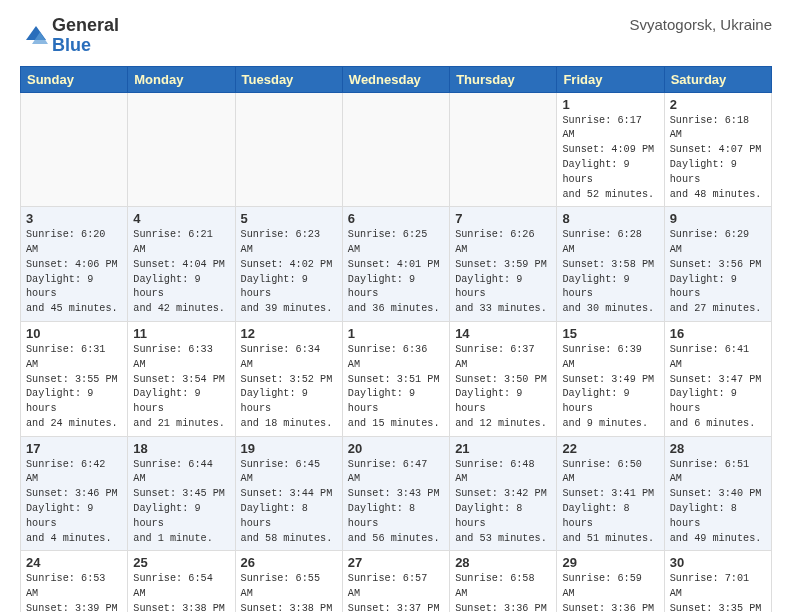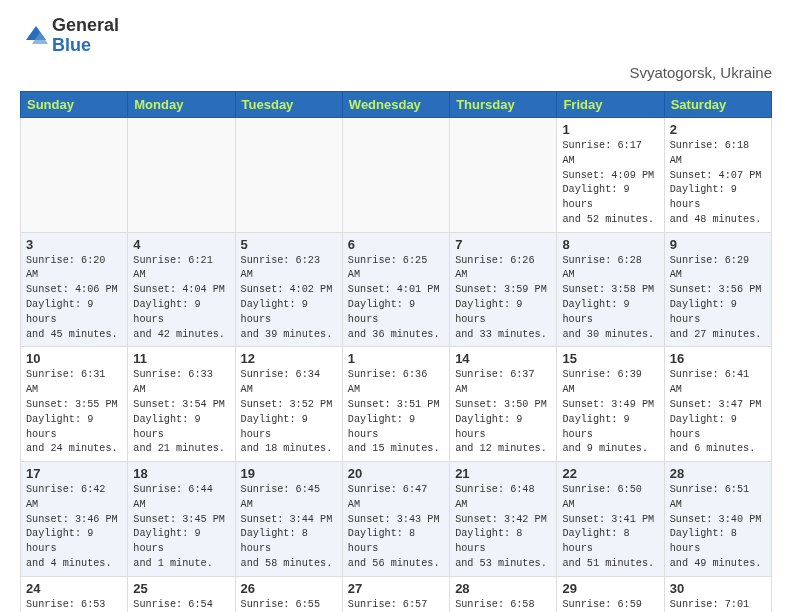--- a/index.html
+++ b/index.html
@@ -42,30 +42,29 @@
     }
     .month-title {
       font-size: 32px;
       font-weight: bold;
       color: #333;
       line-height: 1.1;
     }
     .location {
       font-size: 15px;
       color: #555;
-      margin-top: 48px;
     }
     .calendar {
       width: 100%;
       border-collapse: collapse;
       table-layout: fixed;
     }
     .calendar th {
       background: #2a6ebb;
-      color: #bef264;
+      color: #fef9c3;
       text-align: left;
       padding: 5px 6px;
       font-size: 13px;
       font-weight: bold;
       border: 1px solid #1a5aaa;
     }
     .calendar td {
       vertical-align: top;
       padding: 4px 5px;
       border: 1px solid #ddd;

